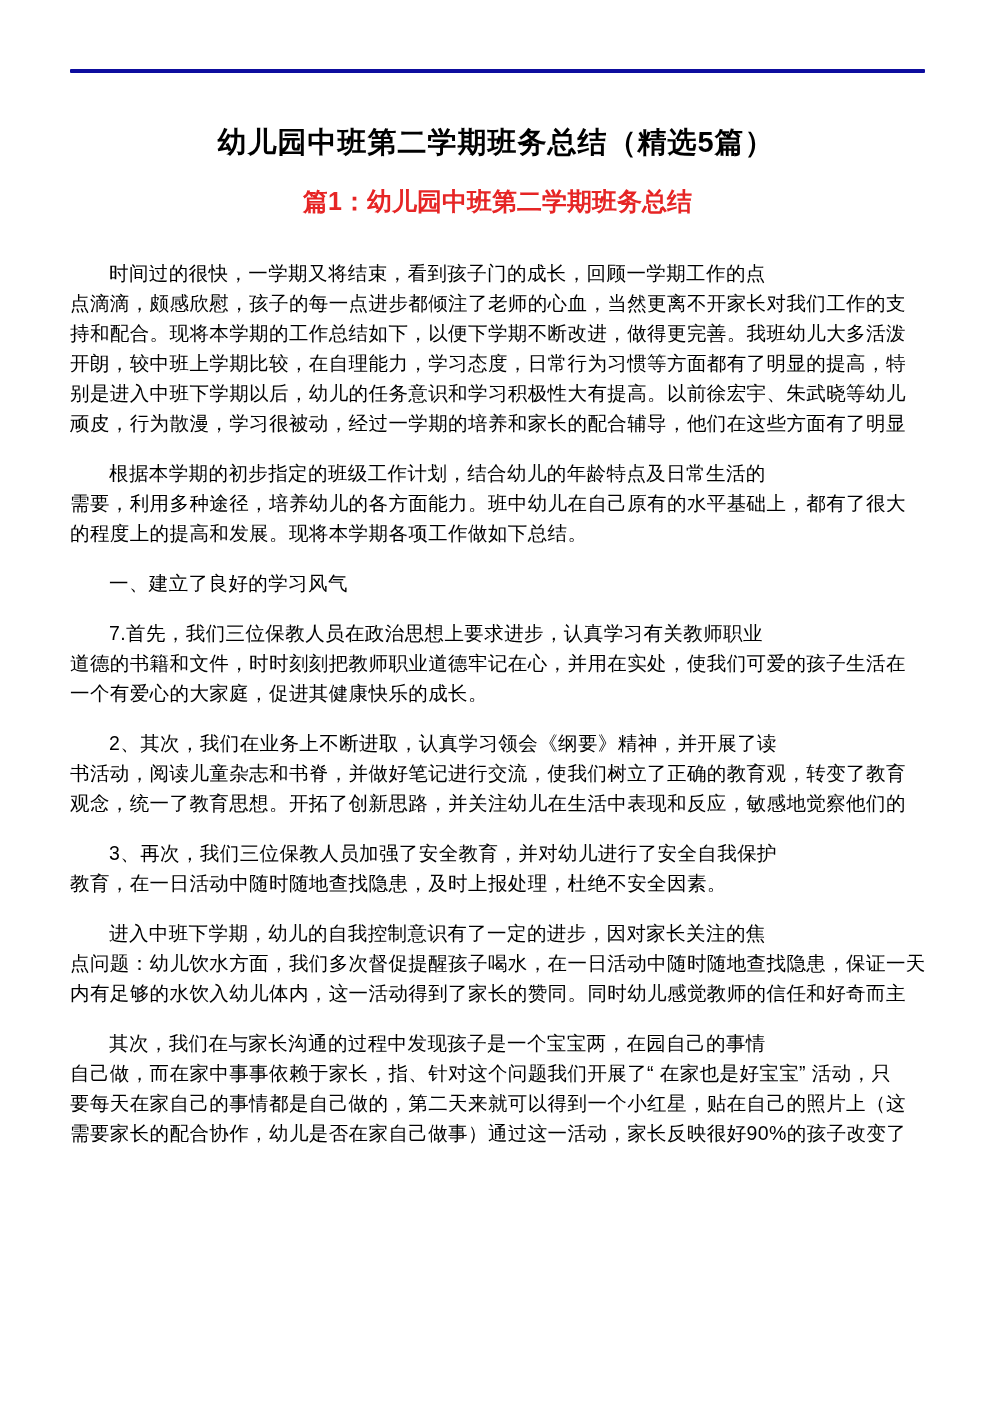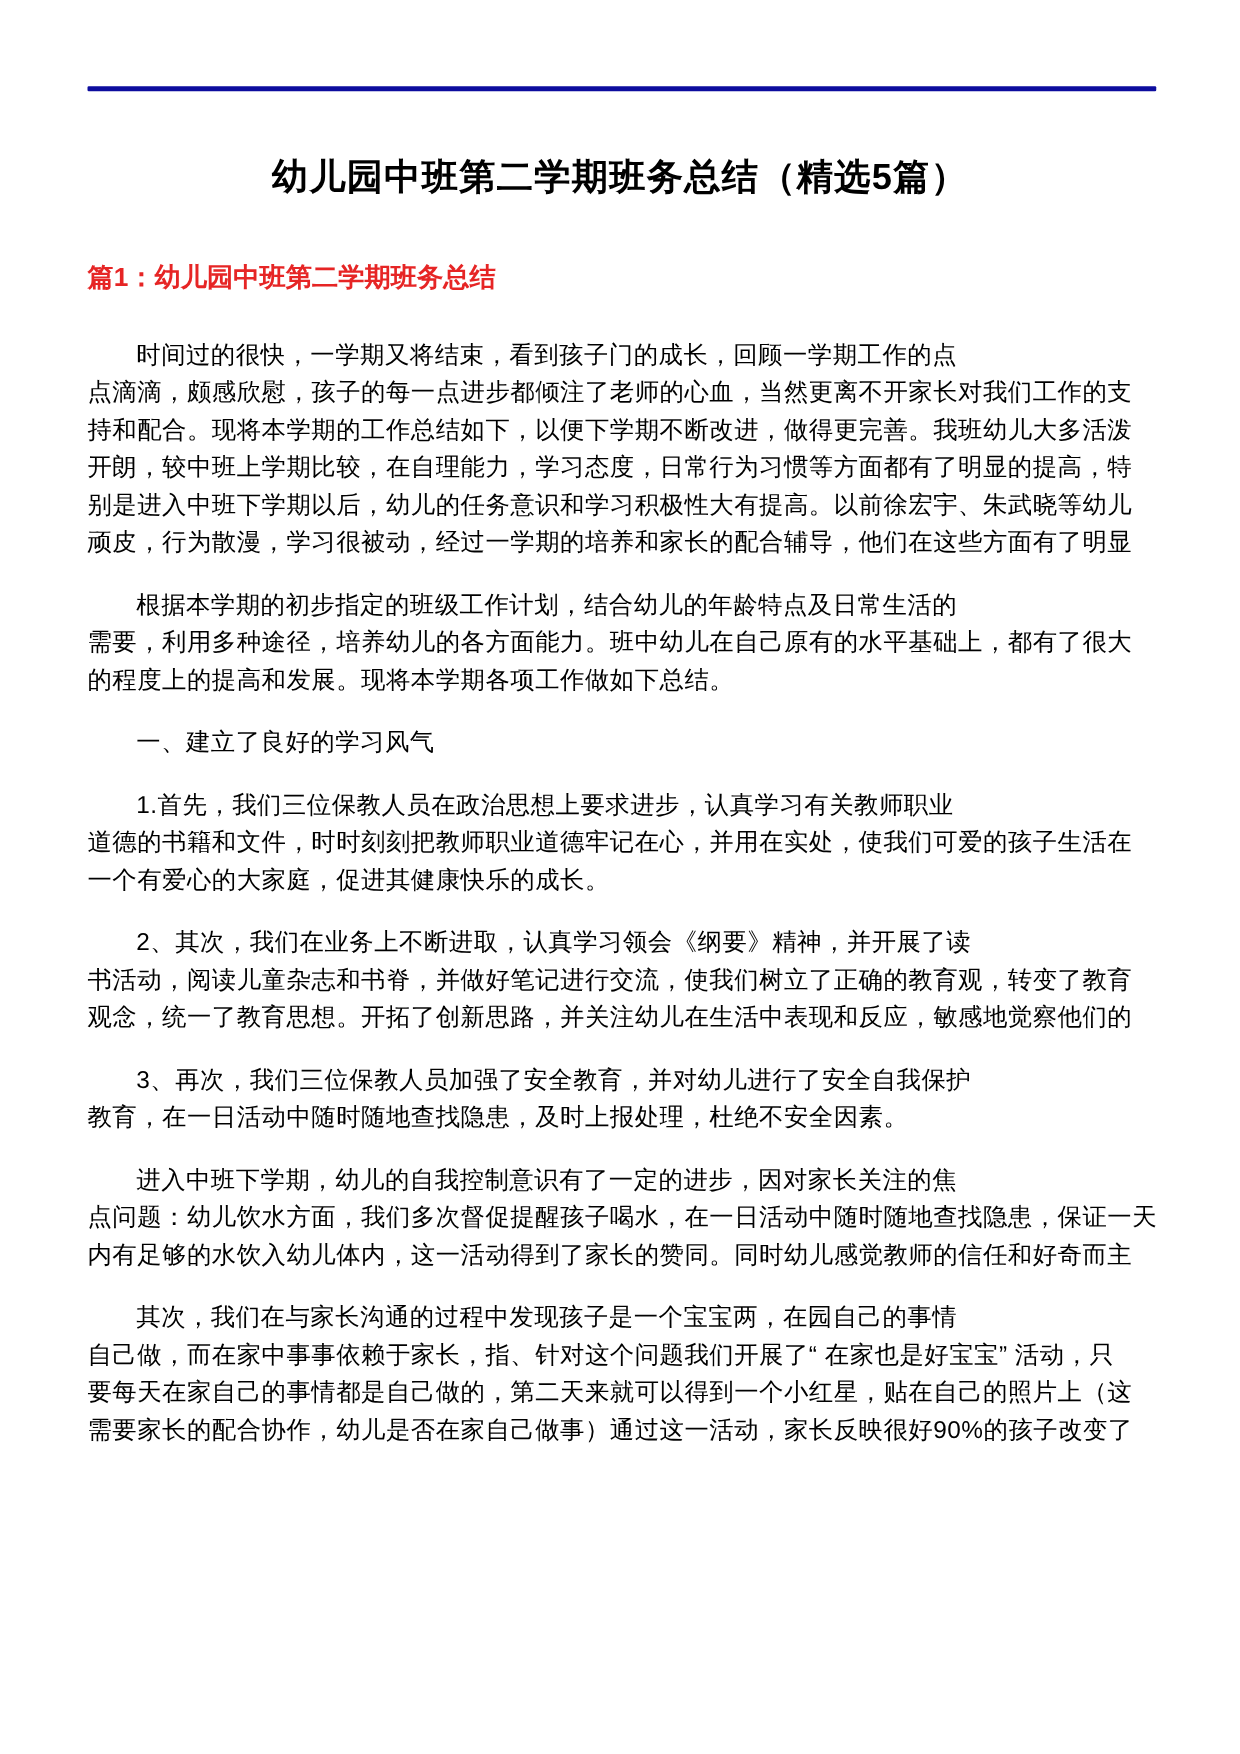--- a/index.html
+++ b/index.html
@@ -24,31 +24,32 @@
   .doc-title{
     margin:46px 70px 0 70px;
     text-align:center;
     font-size:29px;
     font-weight:bold;
     line-height:46px;
     letter-spacing:1px;
     white-space:nowrap;
   }
   .article-heading{
-    margin:44px 0 0 70px;
+    margin:22px 0 0 70px;
     width:855px;
     color:var(--heading-red);
-    font-size:21px;
+    font-size:25px;
     font-weight:bold;
     line-height:28px;
     white-space:nowrap;
+    text-align:center;
   }
   .doc-body{margin-left:70px;width:858px;}
   .block{margin-top:20px;}
-  .block.first-block{margin-top:32px;}
+  .block.first-block{margin-top:43px;}
   .line{
     font-size:19.5px;
     line-height:30px;
     letter-spacing:0.4px;
     white-space:nowrap;
   }
   .line.first{text-indent:2em;}
 </style>
 </head>
 <body>
@@ -72,21 +73,21 @@
       </div>
       <div class="block">
         <div class="line first">根据本学期的初步指定的班级工作计划，结合幼儿的年龄特点及日常生活的</div>
         <div class="line">需要，利用多种途径，培养幼儿的各方面能力。班中幼儿在自己原有的水平基础上，都有了很大</div>
         <div class="line">的程度上的提高和发展。现将本学期各项工作做如下总结。</div>
       </div>
       <div class="block">
         <div class="line first">一、建立了良好的学习风气</div>
       </div>
       <div class="block">
-        <div class="line first">1.首先，我们三位保教人员在政治思想上要求进步，认真学习有关教师职业</div>
+        <div class="line first">7.首先，我们三位保教人员在政治思想上要求进步，认真学习有关教师职业</div>
         <div class="line">道德的书籍和文件，时时刻刻把教师职业道德牢记在心，并用在实处，使我们可爱的孩子生活在</div>
         <div class="line">一个有爱心的大家庭，促进其健康快乐的成长。</div>
       </div>
       <div class="block">
         <div class="line first">2、其次，我们在业务上不断进取，认真学习领会《纲要》精神，并开展了读</div>
         <div class="line">书活动，阅读儿童杂志和书脊，并做好笔记进行交流，使我们树立了正确的教育观，转变了教育</div>
         <div class="line">观念，统一了教育思想。开拓了创新思路，并关注幼儿在生活中表现和反应，敏感地觉察他们的</div>
       </div>
       <div class="block">
         <div class="line first">3、再次，我们三位保教人员加强了安全教育，并对幼儿进行了安全自我保护</div>

